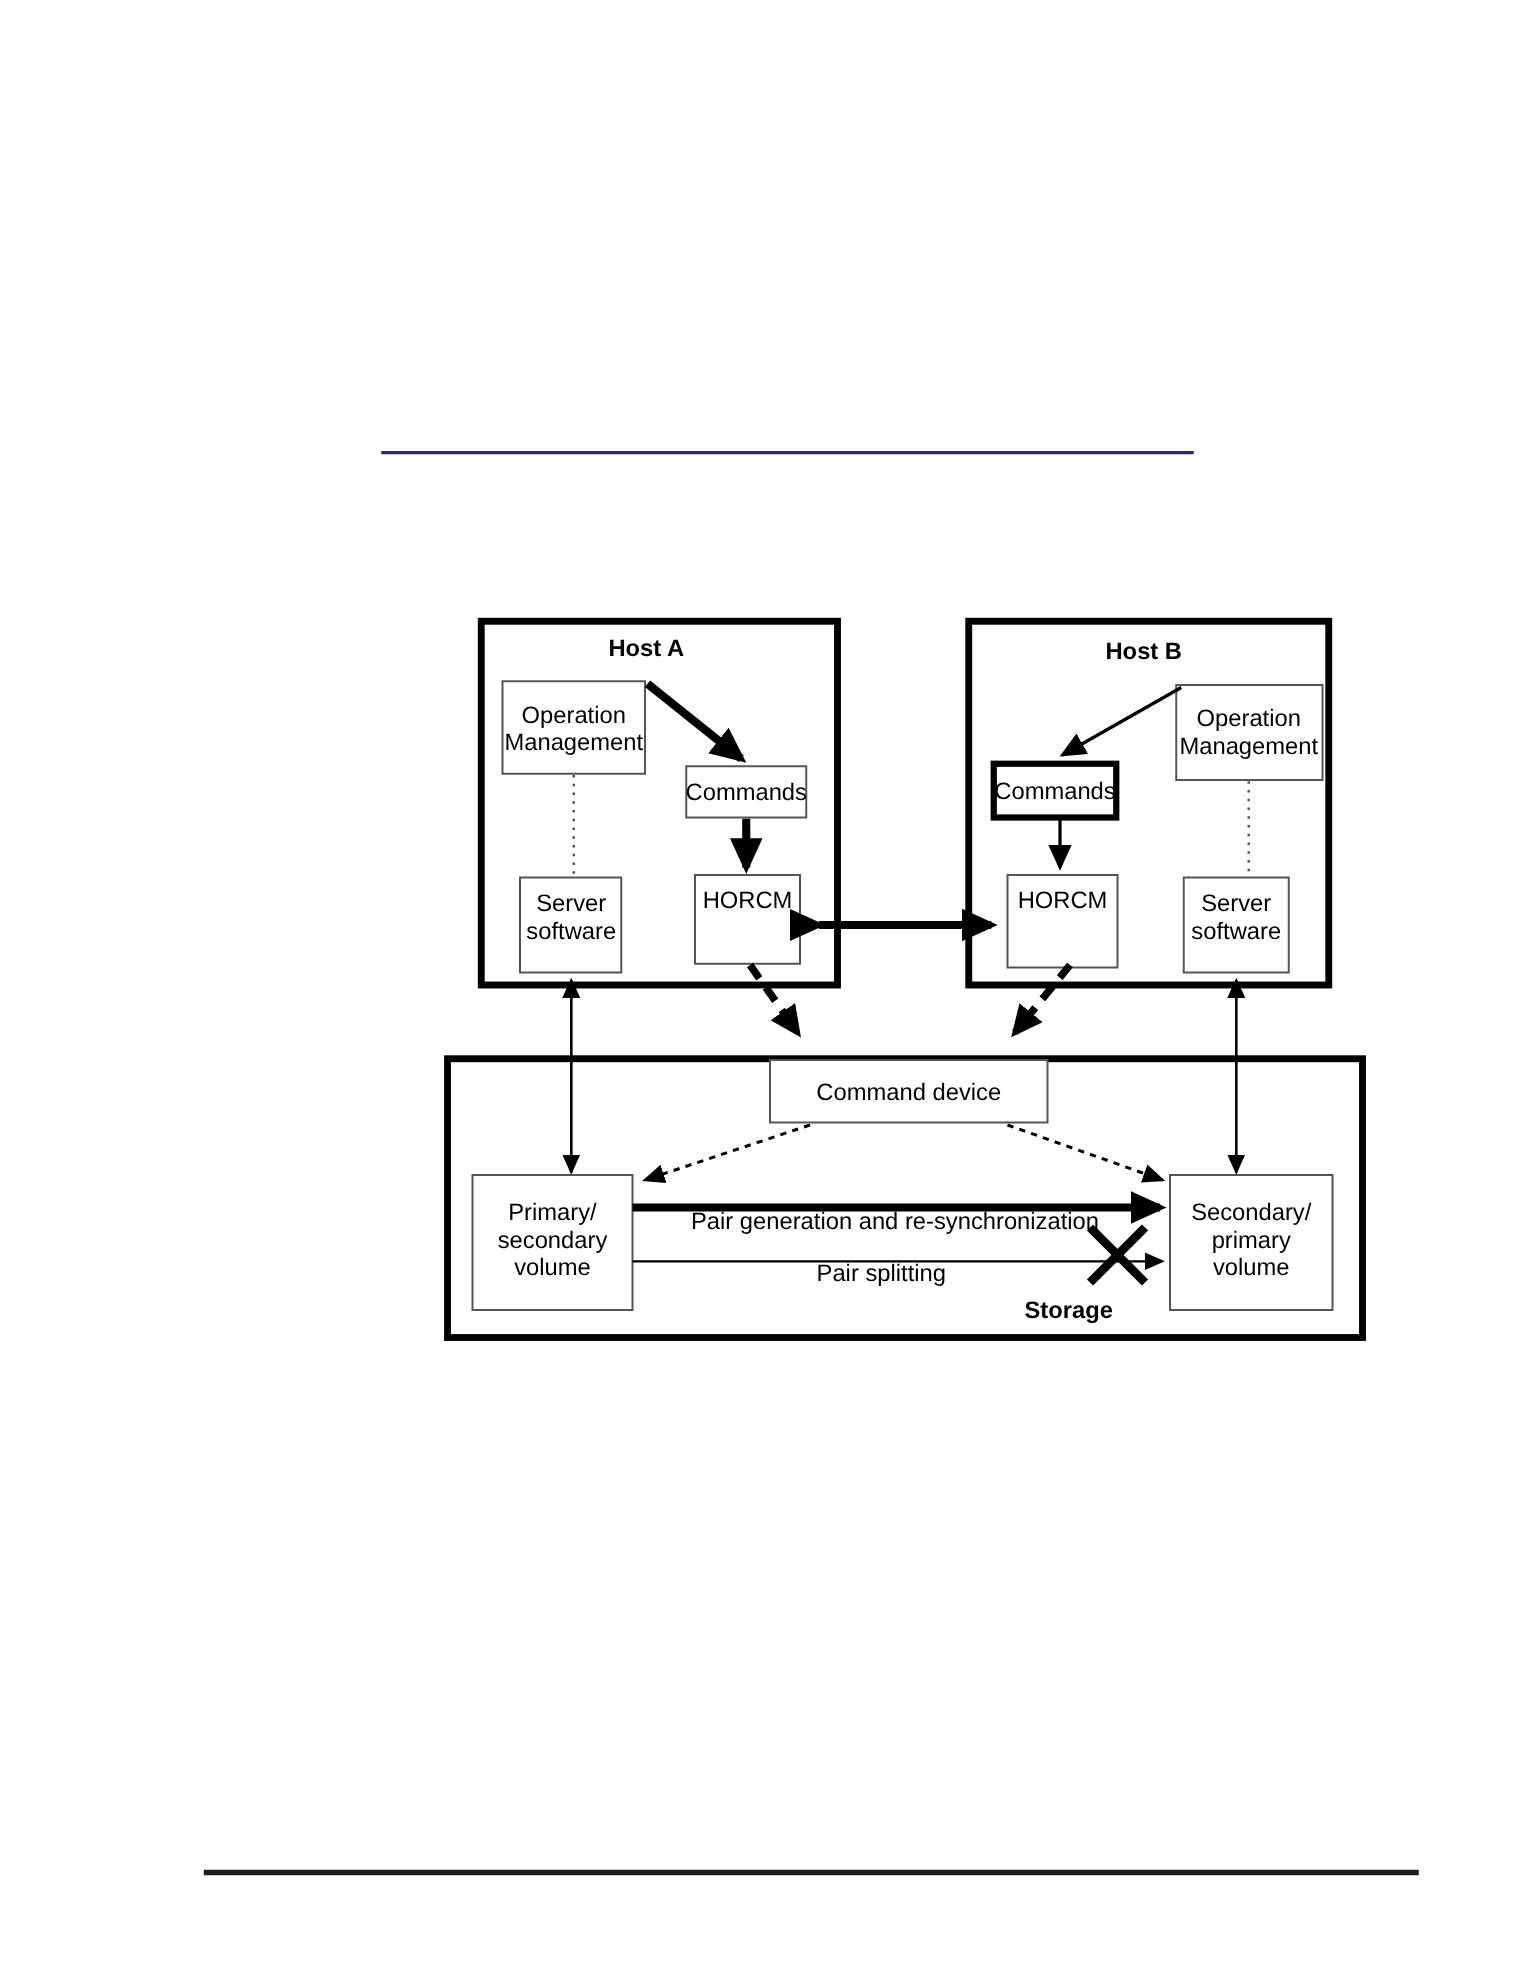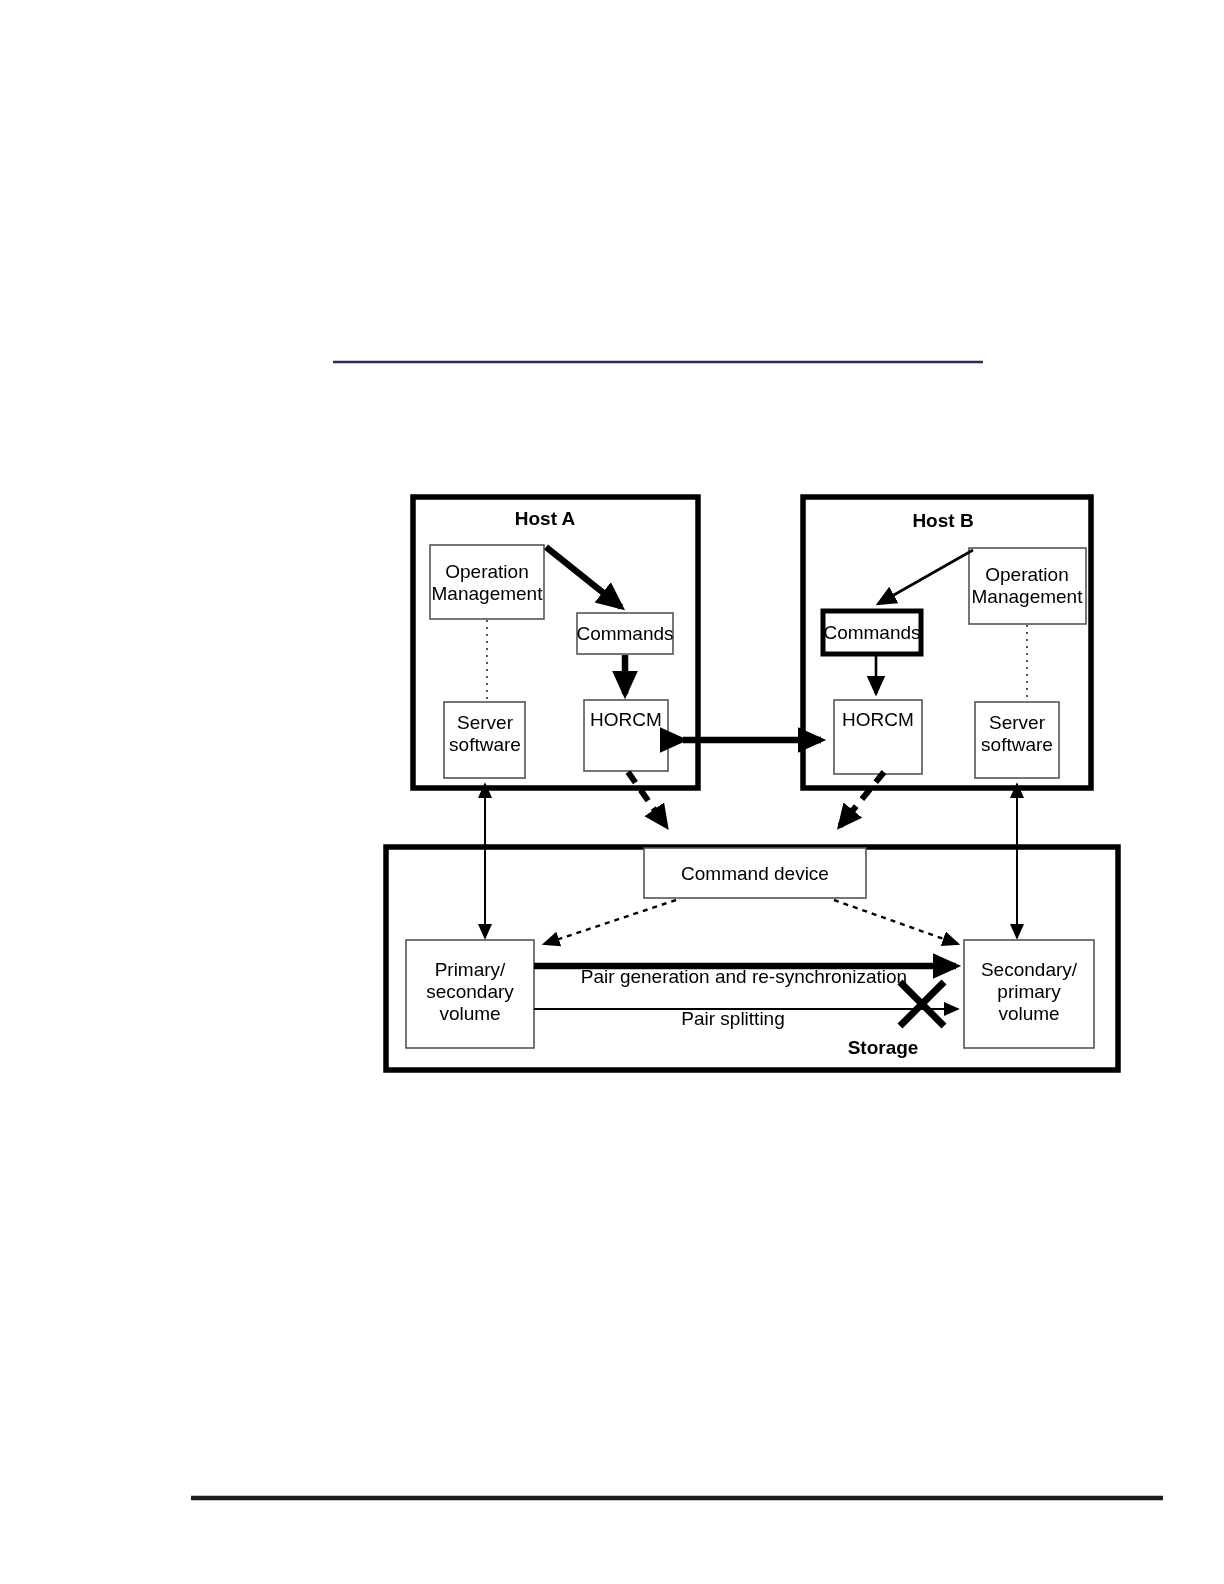--- a/index.html
+++ b/index.html
@@ -12,21 +12,20 @@
     height: 1584px;
     position: relative;
     font-family: "Liberation Sans", sans-serif;
     overflow: hidden;
   }
   #page {
     position: absolute;
     left: 0; top: 0;
     width: 1128px;
     height: 1584px;
-    margin-left: 28px;
   }
   svg.diagram {
     position: absolute;
     left: 0; top: 0;
     width: 1224px;
     height: 1584px;
   }
   text {
     font-family: "Liberation Sans", sans-serif;
     fill: #000000;

